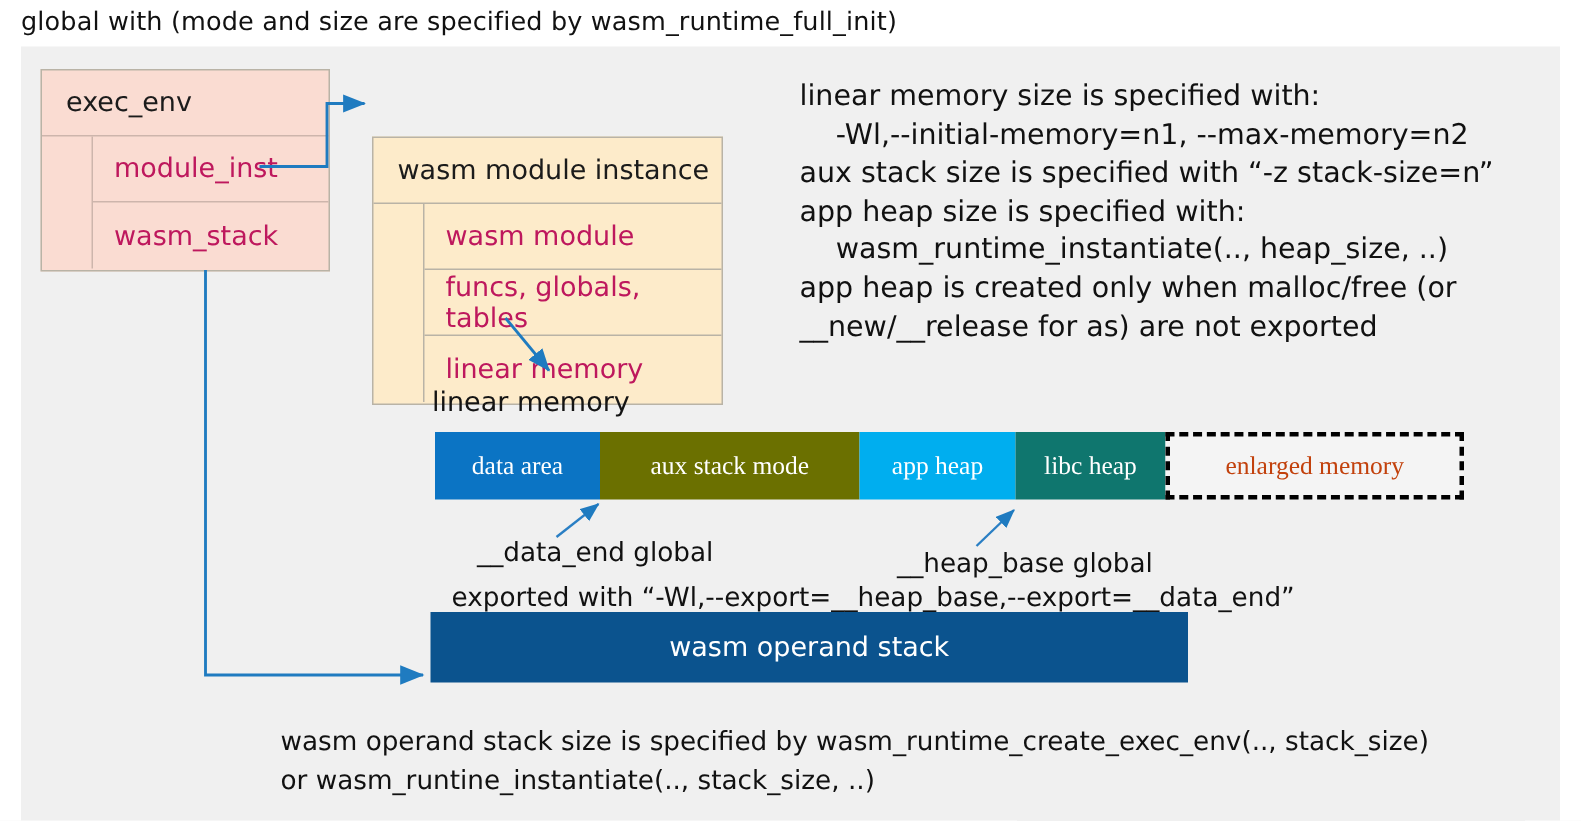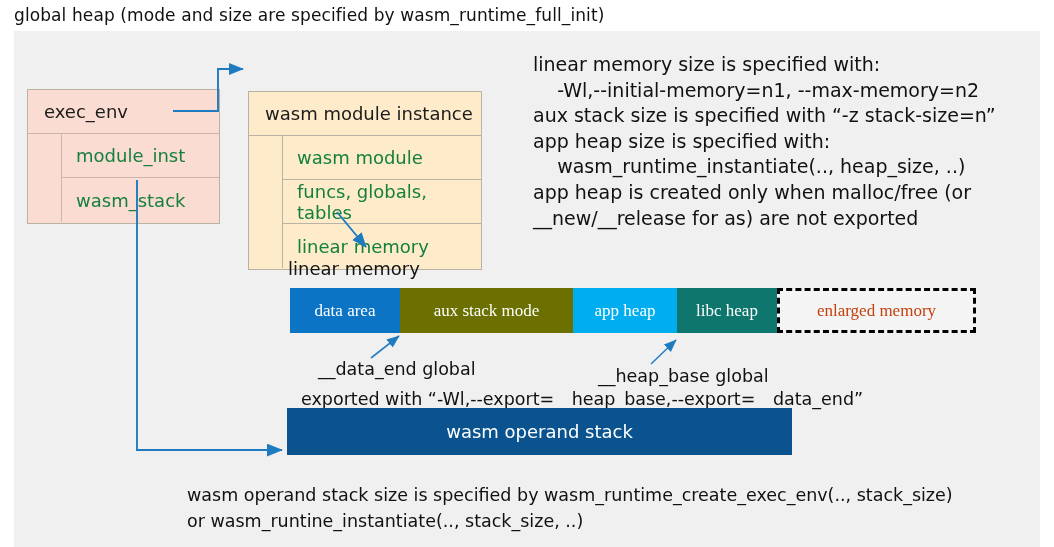--- a/index.html
+++ b/index.html
@@ -27,26 +27,26 @@
   .struct .hdr{
     height:44px;display:flex;align-items:center;
     padding-left:16px;font-size:18px;color:#1b1b1b;
     border-bottom:1px solid #b9b3a6;box-sizing:border-box;
   }
   .struct .body{display:flex;}
   .struct .gutter{width:34px;border-right:1px solid #b9b3a6;box-sizing:border-box;flex:0 0 34px;}
   .struct .rows{flex:1 1 auto;}
   .struct .row{
     height:44px;display:flex;align-items:center;padding-left:14px;
-    font-size:18px;color:#15803d;box-sizing:border-box;
+    font-size:18px;color:#be185d;box-sizing:border-box;
     border-bottom:1px solid #b9b3a6;
   }
   .struct .row:last-child{border-bottom:none;}
 
-  .boxA{left:27px;top:46px;width:193px;height:135px;background:#fadcd2;margin-top:43px;}
+  .boxA{left:27px;top:46px;width:193px;height:135px;background:#fadcd2;}
   .boxA .hdr{border-bottom-color:#cdb5ac;}
   .boxA .gutter{border-right-color:#cdb5ac;}
   .boxA .row{border-bottom-color:#cdb5ac;}
 
   .boxB{left:248px;top:46px;width:234px;height:179px;background:#fdebca;margin-top:45px;}
 
   
   .lm-label{
     position:absolute;left:288px;top:258px;font-size:18px;color:#141414;
     white-space:nowrap;
@@ -88,21 +88,21 @@
   }
 
   svg.overlay{position:absolute;left:0;top:0;width:1054px;height:547px;
     pointer-events:none;overflow:visible;}
 </style>
 </head>
 <body>
 
 <div id="stage">
 
-  <div class="title">global heap (mode and size are specified by wasm_runtime_full_init)</div>
+  <div class="title">global with (mode and size are specified by wasm_runtime_full_init)</div>
 
   <div class="panel" style="background: rgb(240, 240, 240);"></div>
 
   <div class="struct boxA" style="background: rgb(250, 220, 210);">
     <div class="hdr">exec_env</div>
     <div class="body">
       <div class="gutter"></div>
       <div class="rows">
         <div class="row">module_inst</div>
         <div class="row">wasm_stack</div>

